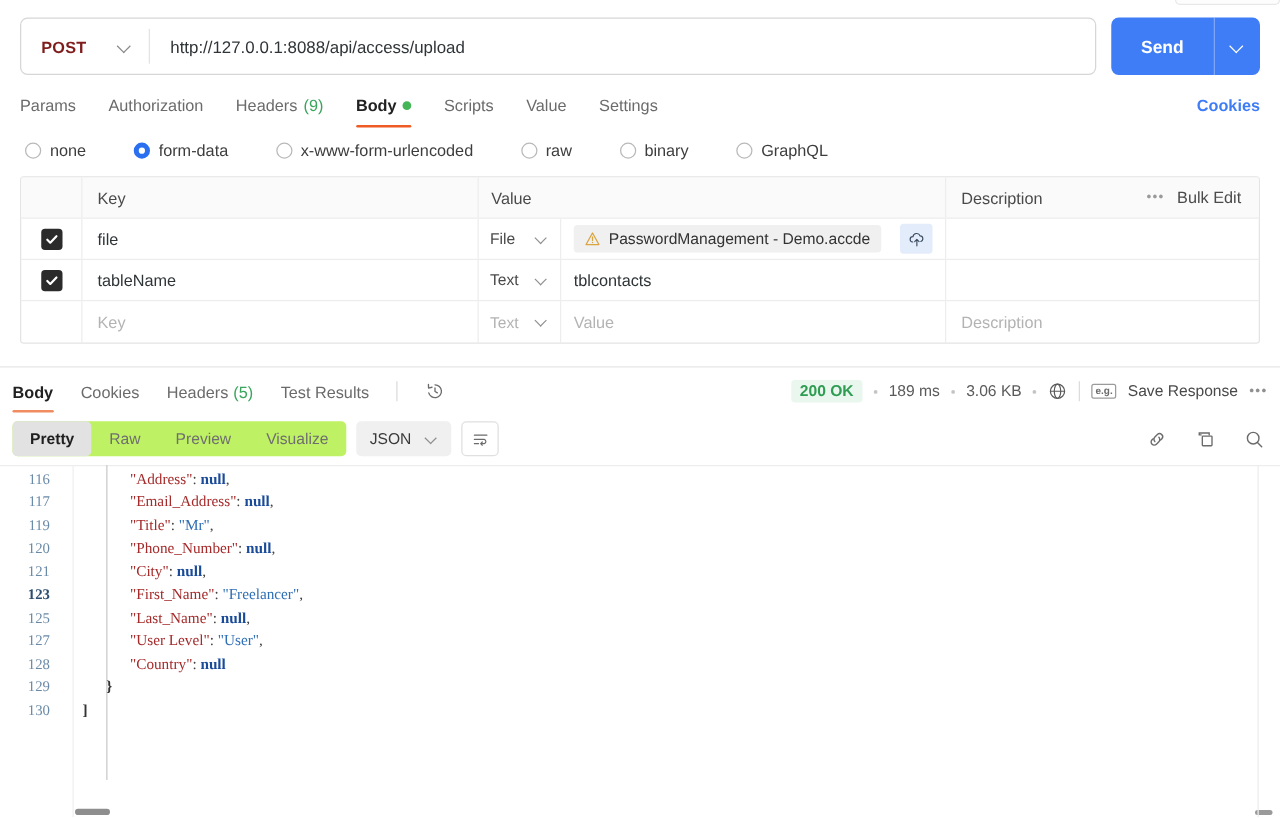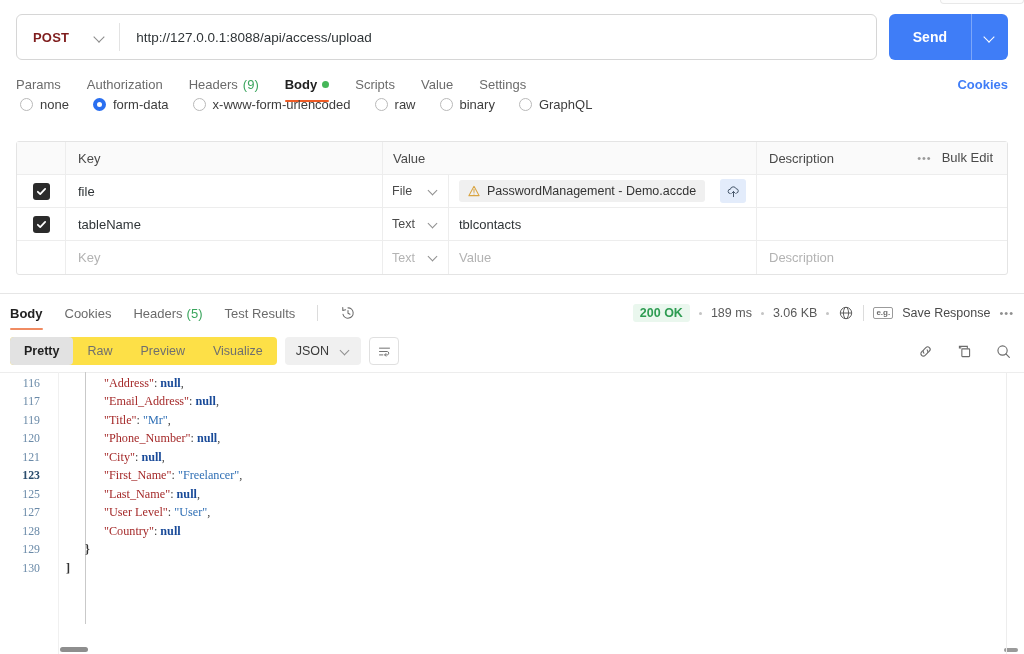--- a/index.html
+++ b/index.html
@@ -71,22 +71,22 @@
   .hdr-count { color: #3aa55d; }
   .dot-green { width:7px; height:7px; border-radius:50%; background:#45b658; display:inline-block; }
   .cookies-link {
     position: absolute; top: 70px; right: 16px; height: 28px;
     display: flex; align-items: center;
     color: #3f7df7; font-weight: bold; font-size: 13px; cursor: pointer;
   }
 
   
   .radio-row {
-    position: absolute; top: 92px; left: 20px; height: 24px;
-    display: flex; align-items: center; gap: 24px;
+    position: absolute; top: 108px; left: 20px; height: 24px;
+    display: flex; align-items: center; gap: 38px;
   }
   .radio-item { display:flex; align-items:center; gap:7px; cursor:pointer; font-size:13px; color:#3d3d3d; }
   .rad { width:13px; height:13px; border-radius:50%; border:1.4px solid #b9b9b9; background:#fff; position:relative; flex:none; }
   .rad.on { border-color:#2a6ff0; border-width:4px; background:#fff; }
 
   
   .fd-table {
     position: absolute; top: 141px; left: 16px; width: 992px;
     border: 1px solid #e4e4e4; border-radius: 3px; background:#fff;
   }
@@ -157,21 +157,21 @@
   .globe-ic { cursor:pointer; display:flex; }
   .eg-box {
     border:1px solid #9b9b9b; border-radius:2px; font-size:8px; font-weight:bold;
     padding:1px 2px; color:#6b6b6b; line-height:1;
   }
   .save-resp { cursor:pointer; color:#4a4a4a; }
   .meta-more { color:#8f8f8f; letter-spacing:1px; font-size:11px; cursor:pointer; }
 
   
   .view-bar { position:absolute; top:337px; left:10px; height:28px; display:flex; align-items:center; gap:8px; }
-  .seg { display:flex; align-items:flex-start; background:#fde047; border-radius:4px; height:28px; }
+  .seg { display:flex; align-items:flex-start; background:#bef264; border-radius:4px; height:28px; }
   .seg-item { padding:0 14px; height:28px; display:flex; align-items:center;
               font-size:12.5px; color:#6f6f6f; cursor:pointer; border-radius:4px; }
   .seg-item.active { background:#e2e2e2; color:#1f1f1f; font-weight:bold; }
   .fmt-sel {
     display:flex; align-items:center; gap:12px; background:#f0f0f0; border-radius:4px;
     height:28px; padding:0 11px; font-size:12.5px; color:#3a3a3a; cursor:pointer;
   }
   .wrap-btn {
     width:30px; height:28px; border:1px solid #e0e0e0; border-radius:4px; background:#fff;
     display:flex; align-items:center; justify-content:center; cursor:pointer;

